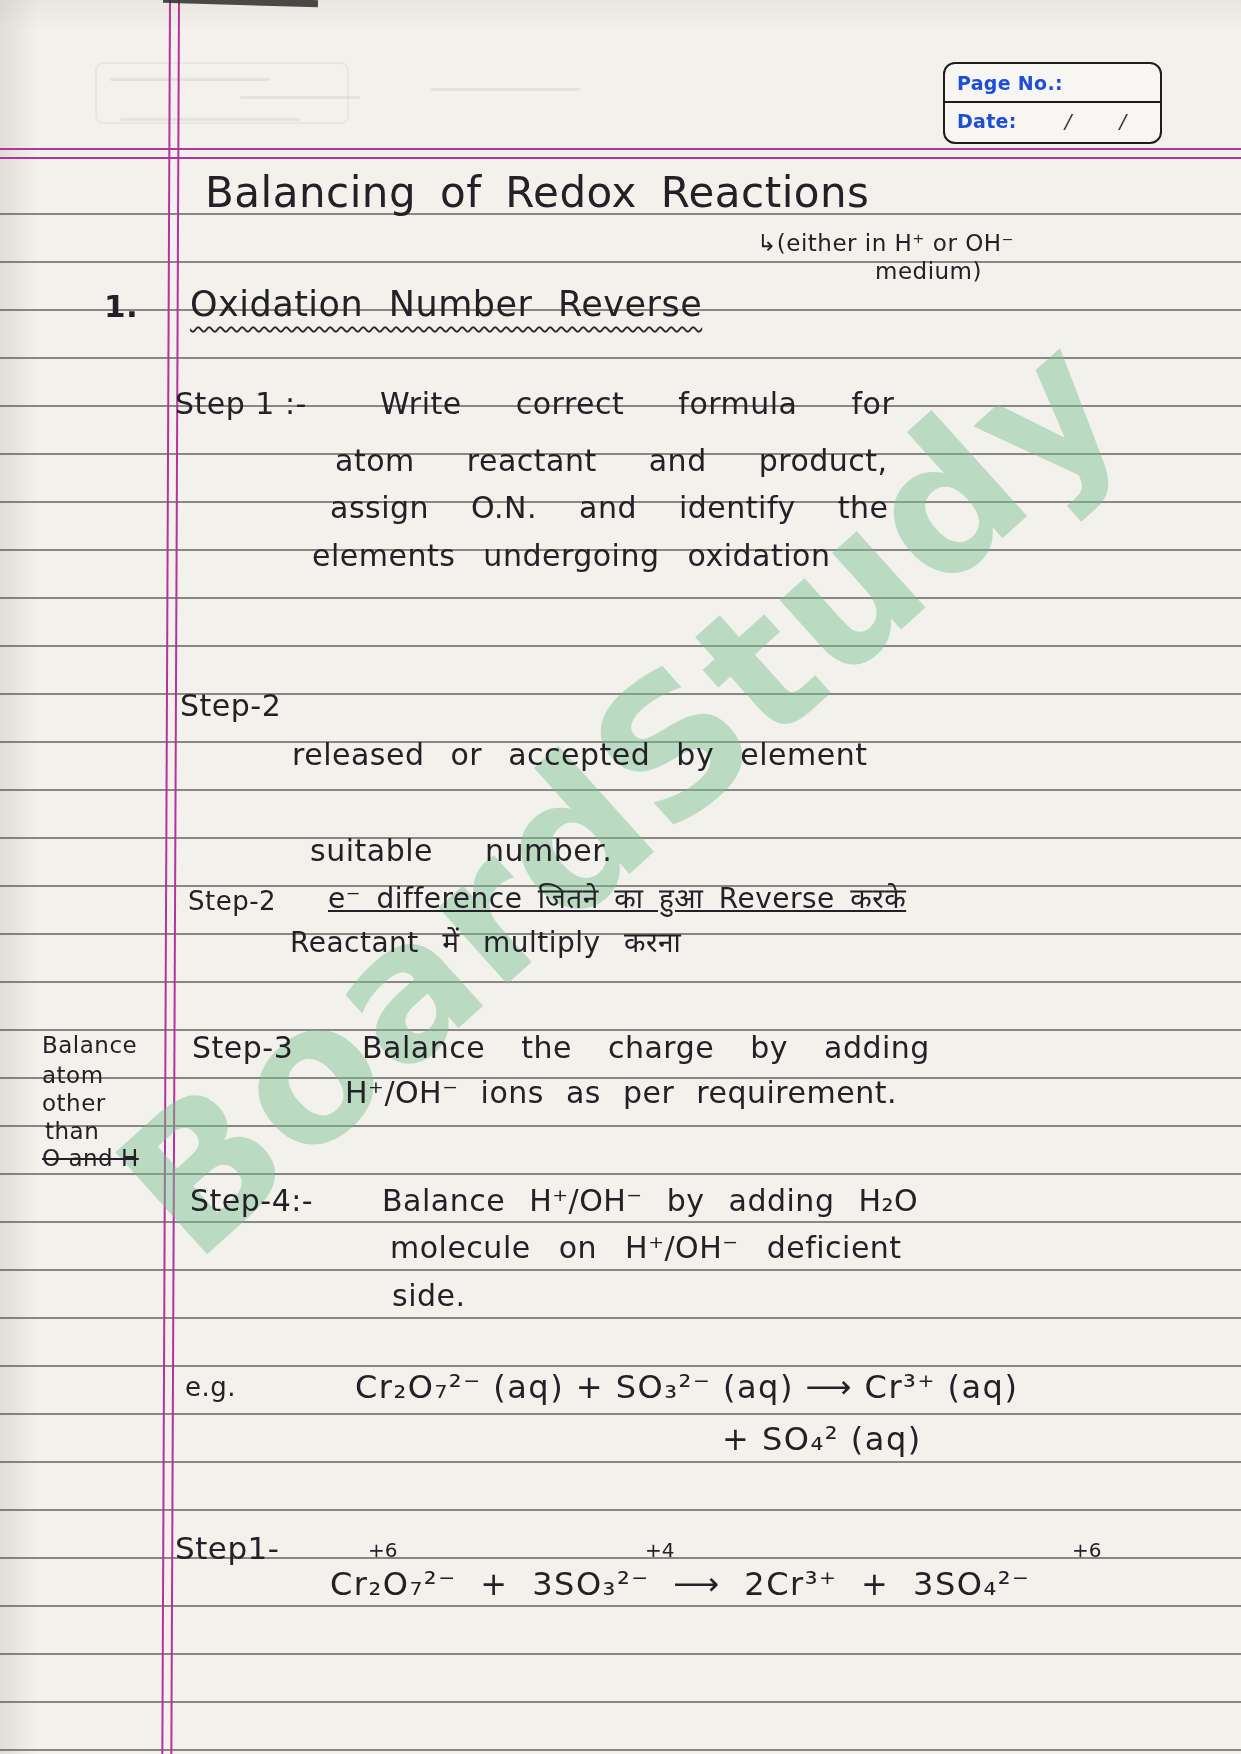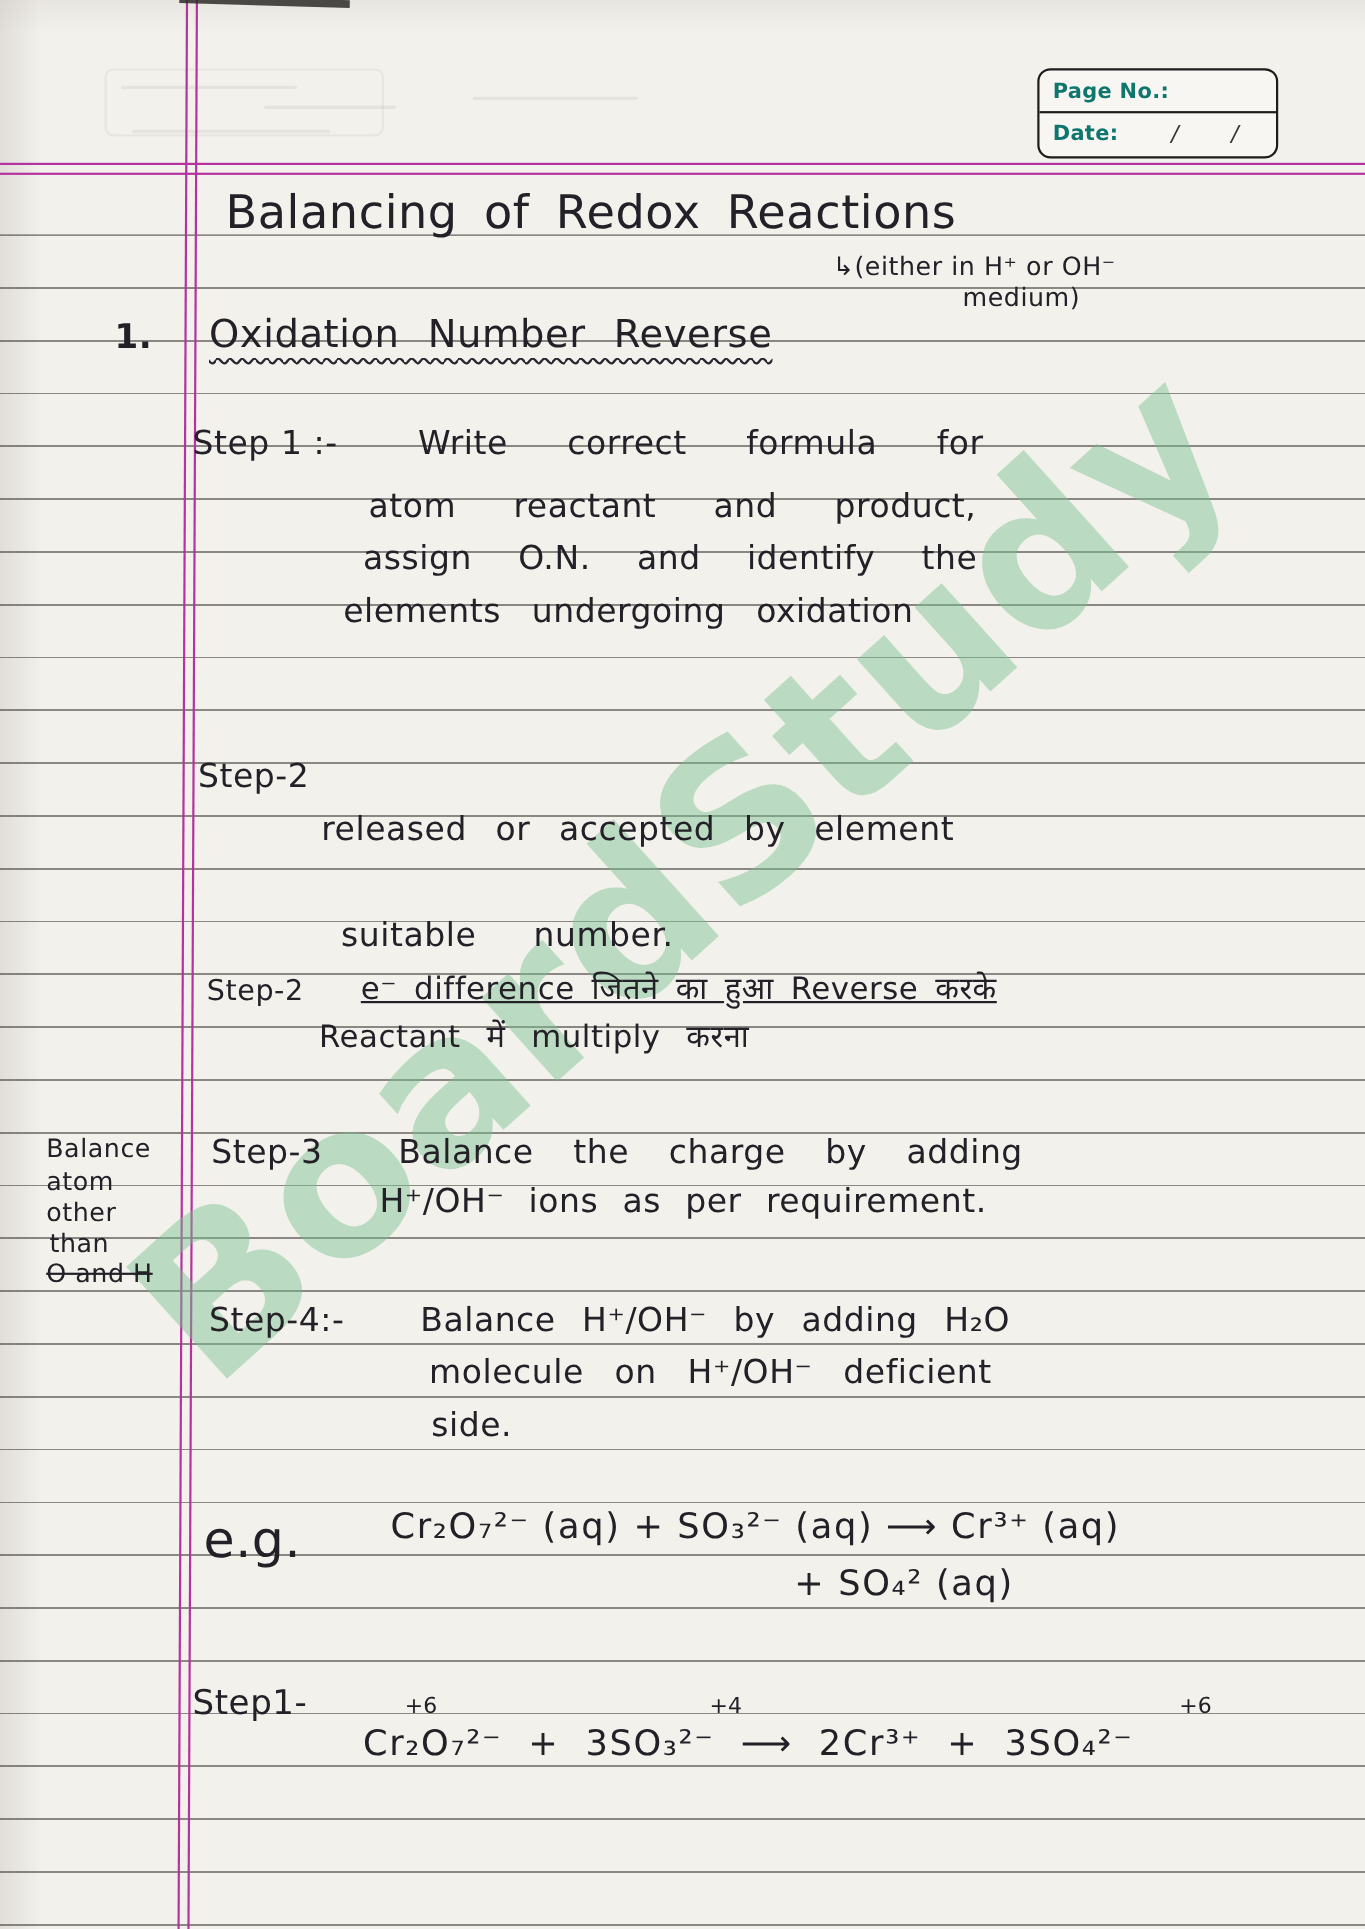--- a/index.html
+++ b/index.html
@@ -31,21 +31,21 @@
   .watermark{position:absolute;left:-80px;top:700px;width:1400px;z-index:3;
     text-align:center;font-size:188px;font-weight:bold;line-height:190px;
     color:rgba(118,194,143,0.45);transform:rotate(-42deg);
     letter-spacing:2px;pointer-events:none;}
   
   .stamp{position:absolute;left:943px;top:62px;width:215px;height:78px;z-index:4;
     border:2.5px solid #1e1c1c;border-radius:12px;background:rgba(255,255,255,0.4);}
   .stamp .row1{height:37px;border-bottom:2.5px solid #1e1c1c;
     display:flex;align-items:center;padding-left:12px;}
   .stamp .row2{height:36px;display:flex;align-items:center;padding-left:12px;}
-  .stamp .mg{color:#0f766e;font-weight:bold;font-size:19px;letter-spacing:0.3px;}
+  .stamp .mg{color:#1d4ed8;font-weight:bold;font-size:19px;letter-spacing:0.3px;}
   .stamp .slash{color:#3a3438;font-size:20px;font-style:italic;}
   .stamp .s1{margin-left:48px;} .stamp .s2{margin-left:48px;}
   
   .txt{position:absolute;white-space:nowrap;z-index:5;font-size:30px;letter-spacing:0.5px;}
   .title{font-size:42px;word-spacing:10px;}
   .ann{font-size:23px;}
   .secnum{font-size:31px;font-weight:bold;}
   .sectitle{font-size:35px;word-spacing:14px;
     text-decoration:underline;text-decoration-style:wavy;
     text-decoration-color:#2a2730;text-decoration-thickness:2px;text-underline-offset:10px;}
@@ -121,21 +121,21 @@
 
   <div class="txt label" style="left:192px;top:1030px;">Step-3</div>
   <div class="txt" style="left:362px;top:1030px;word-spacing:26px;">Balance the charge by adding</div>
   <div class="txt" style="left:345px;top:1075px;word-spacing:12px;">H⁺/OH⁻ ions as per requirement.</div>
 
   <div class="txt label" style="left:190px;top:1183px;">Step-4:-</div>
   <div class="txt" style="left:382px;top:1183px;word-spacing:14px;">Balance H⁺/OH⁻ by adding H₂O</div>
   <div class="txt" style="left:390px;top:1230px;word-spacing:18px;">molecule on H⁺/OH⁻ deficient</div>
   <div class="txt" style="left:392px;top:1278px;">side.</div>
 
-  <div class="txt" style="left:185px;top:1372px;font-size:46px;">e.g.</div>
+  <div class="txt" style="left:185px;top:1372px;font-size:26px;">e.g.</div>
   <div class="txt eq" style="left:355px;top:1368px;">Cr₂O₇²⁻ (aq) + SO₃²⁻ (aq) ⟶ Cr³⁺ (aq)</div>
   <div class="txt eq" style="left:722px;top:1420px;">+ SO₄² (aq)</div>
 
   <div class="oxnum" style="left:368px;top:1538px;">+6</div>
   <div class="oxnum" style="left:645px;top:1538px;">+4</div>
   <div class="oxnum" style="left:1072px;top:1538px;">+6</div>
   <div class="txt eq" style="left:175px;top:1530px;font-size:31px;letter-spacing:0.5px;">Step1-</div>
   <div class="txt eq" style="left:330px;top:1565px;word-spacing:12px;">Cr₂O₇²⁻ + 3SO₃²⁻ ⟶ 2Cr³⁺ + 3SO₄²⁻</div>
 
 </div>

